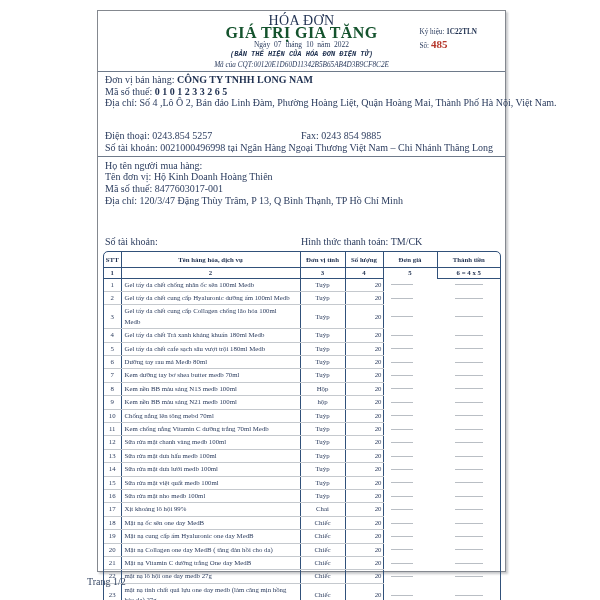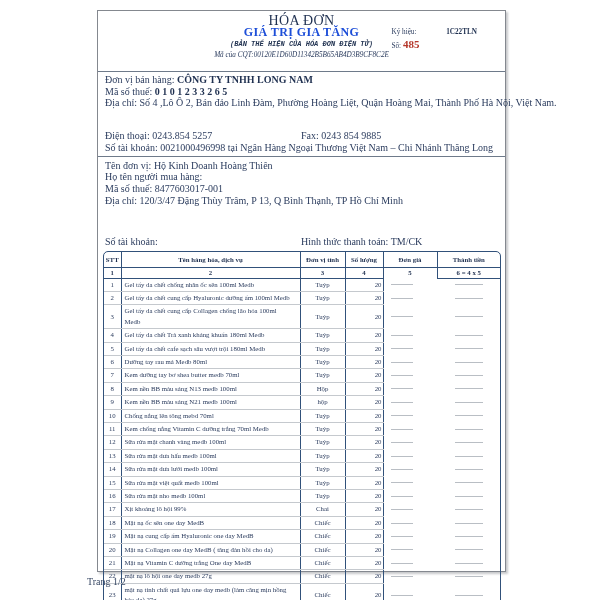--- a/index.html
+++ b/index.html
@@ -7,26 +7,26 @@
     font-family:"Liberation Serif","DejaVu Serif",serif; }
   .canvas { position:relative; width:600px; height:600px; background:#ffffff; }
   .page { position:absolute; left:97px; top:10px; width:409px; height:562px;
     background:#ffffff; border:1.5px solid #84888f;
     box-shadow:2px 2px 2px rgba(130,134,140,.45); color:#2b3c5e; }
 
   
   .header { position:relative; height:61px; border-bottom:1px solid #6e7a8a; padding-top:5px; }
   .h-center { text-align:center; }
   .t1 { font-size:14px; font-weight:normal; color:#1f3050; letter-spacing:.4px; line-height:10px; }
-  .t2 { font-size:12px; font-weight:bold; color:#1d4ed8; letter-spacing:.4px; line-height:13px; }
+  .t2 { font-size:16px; font-weight:bold; color:#14532d; letter-spacing:.4px; line-height:13px; }
   .date { font-size:7.5px; margin-top:1px; word-spacing:2px; }
   .note { font-size:7px; font-style:italic; font-weight:600; color:#253654; margin-top:1px;font-family:Liberation Mono, monospace; }
   .cqt { font-size:7.2px; margin-top:3px;font-style:italic; }
   .h-right { position:absolute; right:28px; top:17px; font-size:7.2px; white-space:nowrap; }
-  .h-right .serial b { color:#1f3050;margin-left:28px; }
+  .h-right .serial b { color:#1f3050; }
   .h-right .number { margin-top:2px; }
   .red-num { color:#b5372b; font-size:11px; font-weight:bold; }
 
   
   .seller { border-bottom:1px solid #6e7a8a; padding:2px 8px 2px 7px; }
   .buyer  { padding:3px 8px 0 7px; }
   .iline { font-size:10px; line-height:11.7px; white-space:nowrap; }
   .iline b { color:#1f3050; }
   .split { display:flex; }
   .split .half { width:50%;margin-top:21px; }
@@ -65,20 +65,21 @@
 </head>
 <body>
 
 <div class="canvas">
   <div class="page">
 
     <div class="header">
       <div class="h-center">
         <div class="t1">HÓA ĐƠN</div>
         <div class="t2">GIÁ TRỊ GIA TĂNG</div>
+        <div class="date">Ngày  07  tháng  10  năm  2022</div>
         <div class="note">(BẢN THỂ HIỆN CỦA HÓA ĐƠN ĐIỆN TỬ)</div>
         <div class="cqt">Mã của CQT:00120E1D60D11342B5B65AB4D3B9CF8C2E</div>
       </div>
       <div class="h-right">
         <div class="serial">
           <span>Ký hiệu:</span>
           <b>1C22TLN</b>
         </div>
         <div class="number">
           <span>Số:</span>
@@ -98,22 +99,22 @@
       </div>
       <div class="iline">Địa chỉ: Số 4 ,Lô Ô 2, Bán đảo Linh Đàm, Phường Hoàng Liệt, Quận Hoàng Mai, Thành Phố Hà Nội, Việt Nam.</div>
       <div class="iline split">
         <span class="half">Điện thoại: 0243.854 5257</span>
         <span class="half">Fax: 0243 854 9885</span>
       </div>
       <div class="iline">Số tài khoản: 0021000496998 tại Ngân Hàng Ngoại Thương Việt Nam – Chi Nhánh Thăng Long</div>
     </div>
 
     <div class="buyer">
+      <div class="iline">Họ tên  người mua hàng:</div>
       <div class="iline">Tên đơn vị: Hộ Kinh Doanh Hoàng Thiên</div>
-      <div class="iline">Họ tên  người mua hàng:</div>
       <div class="iline">Mã số thuế: 8477603017-001</div>
       <div class="iline">Địa chỉ: 120/3/47 Đặng Thùy Trâm, P 13, Q Bình Thạnh, TP Hồ Chí Minh</div>
       <div class="gap"></div>
       <div class="iline split">
         <span class="half">Số tài khoản:</span>
         <span class="half">Hình thức thanh toán: TM/CK</span>
       </div>
     </div>
 
     <div class="table-wrap">

